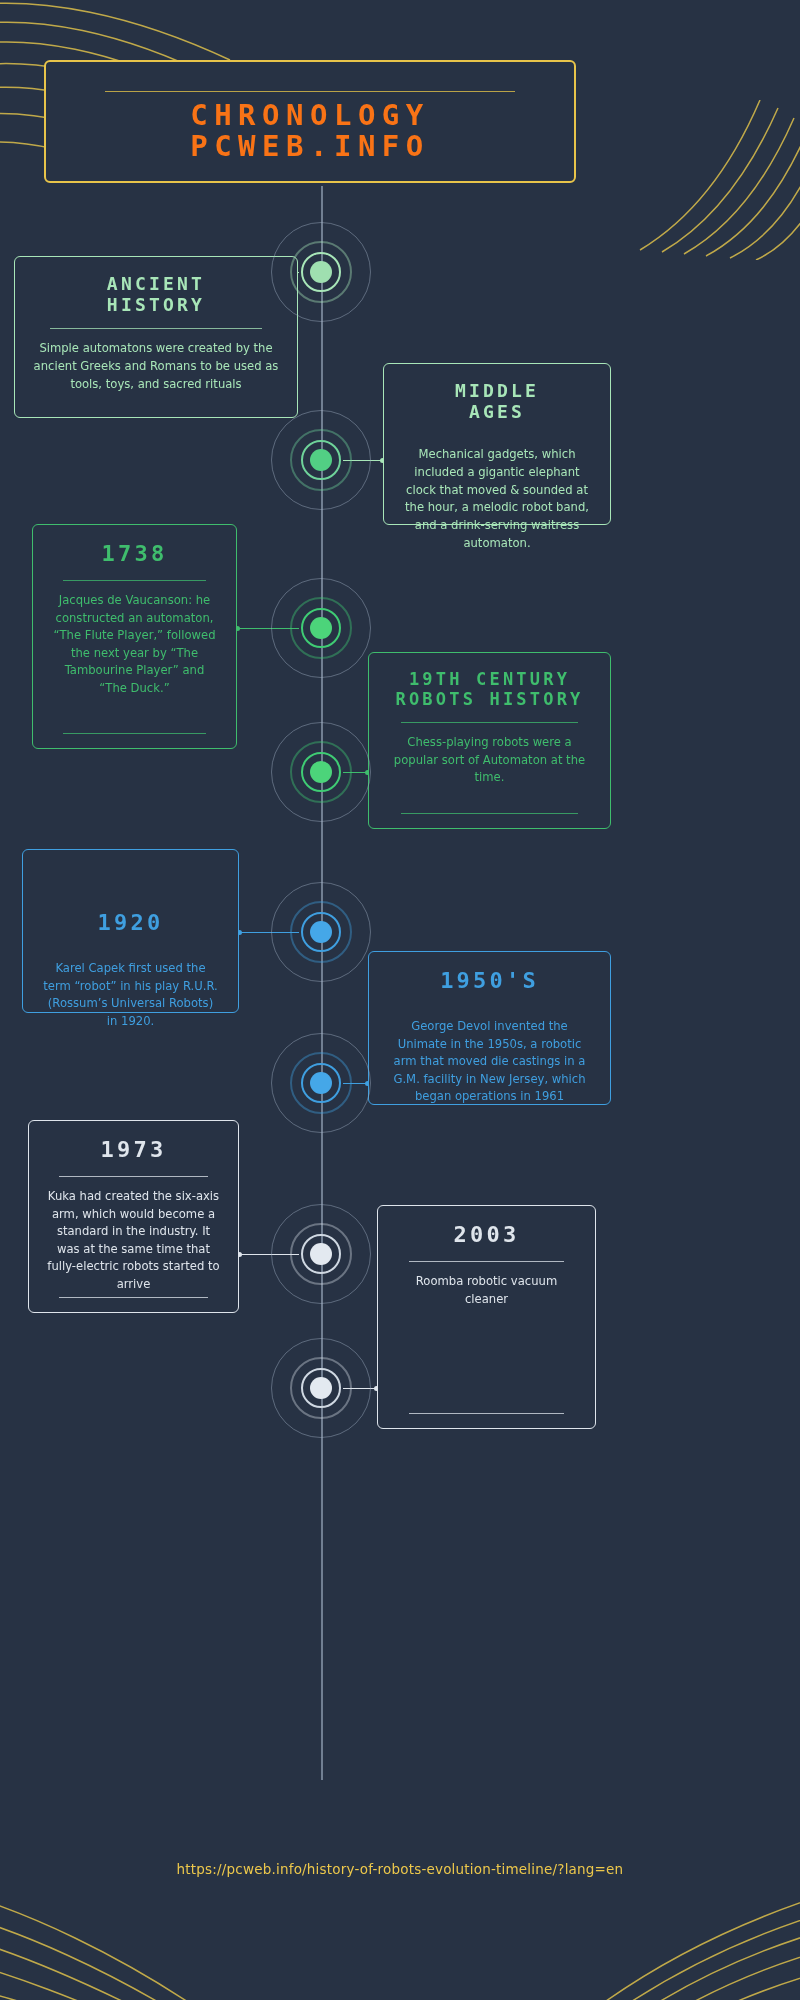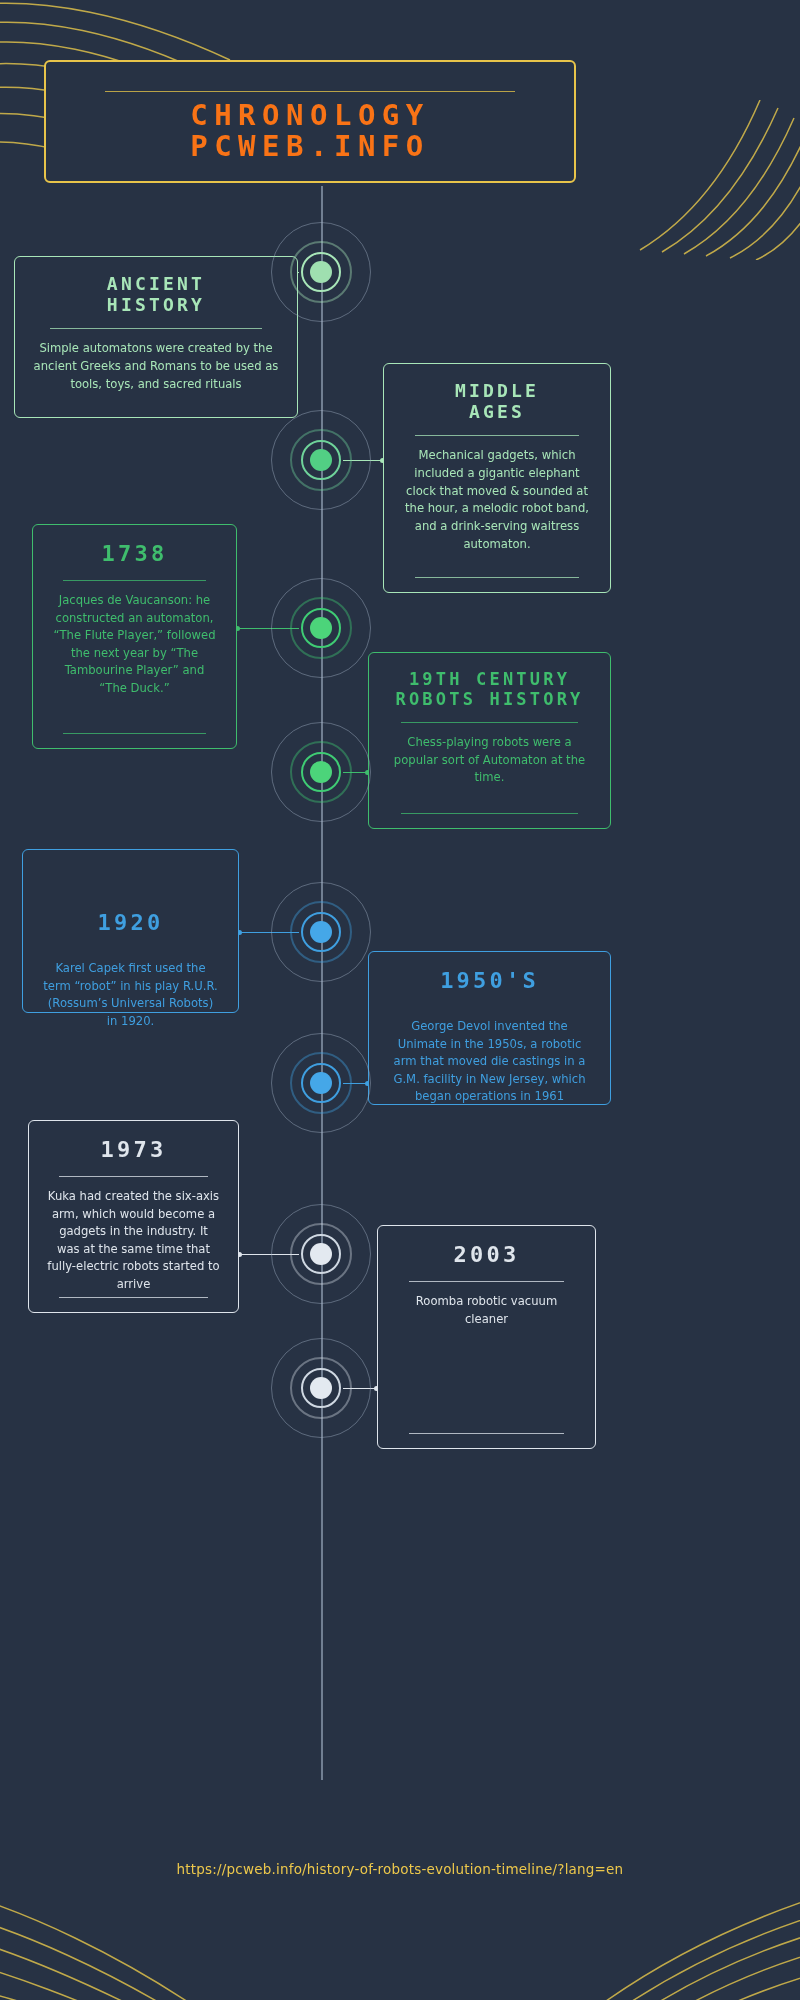--- a/index.html
+++ b/index.html
@@ -156,21 +156,21 @@
     </div>
     <div class="node" style="left: 267px; top: 406px;">
       <div class="ring r-outer"></div>
       <div class="ring r-mid" style="border-color:#6fd39a66"></div>
       <div class="ring r-in" style="border-color:#6fd39a"></div>
       <div class="dot" style="background:#52cf84"></div>
     </div>
     <div class="conn" style="background: rgb(168, 230, 184); top: 460px; left: 343px; width: 40px;">
       <div class="tip" style="background:#a8e6b8;right:-2px"></div>
     </div>
-    <div class="card" style="left: 383px; top: 363px; width: 228px; height: 230px; border-color: rgb(168, 230, 184);">
+    <div class="card" style="left: 383px; top: 363px; width: 228px; height: 162px; border-color: rgb(168, 230, 184);">
       <div class="card-title" style="color: rgb(168, 230, 184); font-size: 18px;">
         <span style="display: block;">MIDDLE</span>
         <span style="display: block;">AGES</span>
       </div>
       <div class="card-rule" style="background: rgb(168, 230, 184); opacity: 0.75;"></div>
       <div class="card-body" style="color: rgb(168, 230, 184);">Mechanical gadgets, which included a gigantic elephant clock that moved &amp; sounded at the hour, a melodic robot band, and a drink-serving waitress automaton.</div>
       <div class="card-rule-bottom" style="background: rgb(168, 230, 184); opacity: 0.75; margin-top: auto;"></div>
     </div>
     <div class="node" style="left: 267px; top: 574px;">
       <div class="ring r-outer"></div>
@@ -248,33 +248,33 @@
       <div class="dot" style="background:#e3e9f0"></div>
     </div>
     <div class="conn" style="background: rgb(223, 229, 236); top: 1254px; left: 239px; width: 60px;">
       <div class="tip" style="background:#dfe5ec;left:-2px"></div>
     </div>
     <div class="card" style="left: 28px; top: 1120px; width: 211px; height: 193px; border-color: rgb(223, 229, 236);">
       <div class="card-title" style="color: rgb(223, 229, 236); font-size: 22px;">
         <span style="display: block;">1973</span>
       </div>
       <div class="card-rule" style="background: rgb(223, 229, 236); opacity: 0.75;"></div>
-      <div class="card-body" style="color: rgb(223, 229, 236);">Kuka had created the six-axis arm, which would become a gadgets in the industry. It was at the same time that fully-electric robots started to arrive</div>
+      <div class="card-body" style="color: rgb(223, 229, 236);">Kuka had created the six-axis arm, which would become a standard in the industry. It was at the same time that fully-electric robots started to arrive</div>
       <div class="card-rule-bottom" style="background: rgb(223, 229, 236); opacity: 0.75; margin-top: auto;"></div>
     </div>
     <div class="node" style="left: 267px; top: 1334px;">
       <div class="ring r-outer"></div>
       <div class="ring r-mid" style="border-color:#cfd8e266"></div>
       <div class="ring r-in" style="border-color:#cfd8e2"></div>
       <div class="dot" style="background:#e3e9f0"></div>
     </div>
     <div class="conn" style="background: rgb(223, 229, 236); top: 1388px; left: 343px; width: 34px;">
       <div class="tip" style="background:#dfe5ec;right:-2px"></div>
     </div>
-    <div class="card" style="left: 377px; top: 1205px; width: 219px; height: 224px; border-color: rgb(223, 229, 236); margin-top: 20px;">
+    <div class="card" style="left: 377px; top: 1205px; width: 219px; height: 224px; border-color: rgb(223, 229, 236);">
       <div class="card-title" style="color: rgb(223, 229, 236); font-size: 22px;">
         <span style="display: block;">2003</span>
       </div>
       <div class="card-rule" style="background: rgb(223, 229, 236); opacity: 0.75;"></div>
       <div class="card-body" style="color: rgb(223, 229, 236);">Roomba robotic vacuum cleaner</div>
       <div class="card-rule-bottom" style="background: rgb(223, 229, 236); opacity: 0.75; margin-top: auto;"></div>
     </div>
   </div>
 
 <div id="footer-url">https://pcweb.info/history-of-robots-evolution-timeline/?lang=en</div>

